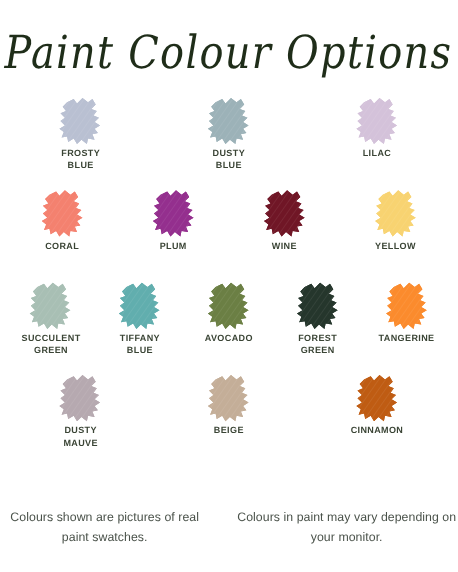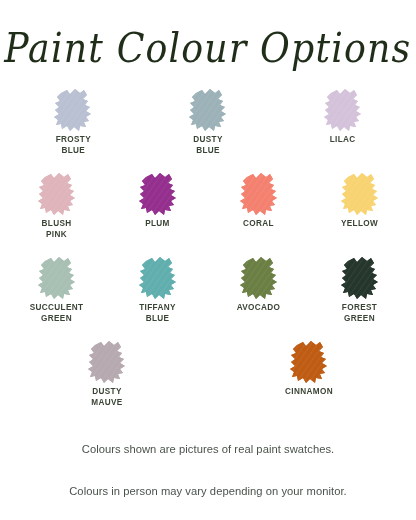--- a/index.html
+++ b/index.html
@@ -86,21 +86,21 @@
     text-transform: uppercase;
     white-space: pre-line;
     max-width: 66px;
   }
 
   
   #footer {
     flex: 1 1 auto;
     padding-top: 16px;
     display: flex;
-    flex-direction: column;
+    flex-direction: row;
     align-items: center;
     gap: 24px;
   }
 
   .footer-line {
     font-family: "Liberation Sans", sans-serif;
     font-size: 11.2px;
     color: #4a524a;
     line-height: 18px;
     letter-spacing: 0.05px;
@@ -164,61 +164,60 @@
             </svg>
           </div>
           <div class="swatch-label">LILAC</div>
         </div>
       </div>
       <div class="swatch-row">
         <div class="swatch-cell">
           <div class="swatch-shape">
             <svg viewBox="0 0 40 44" xmlns="http://www.w3.org/2000/svg">
               <defs>
-                <pattern id="hatch-1-0" patternUnits="userSpaceOnUse" width="5" height="5" patternTransform="rotate(35)">
-                  <rect width="5" height="5" fill="#dfb4bb"></rect>
-                  <line x1="0" y1="0" x2="0" y2="5" stroke="#ffffff" stroke-opacity="0.10" stroke-width="1.1"></line>
-                </pattern>
-              </defs>
-              <path d="M8,5 L14,2 L17,6 L22,1 L27,5 L31,2 L34,7 L30,11 L35,13 L32,17 L37,19 L33,23 L38,26 L33,29 L36,33 L31,34 L33,39 L27,38 L26,43 L21,39 L17,43 L14,38 L9,41 L8,36 L3,37 L5,32 L1,29 L6,26 L2,22 L6,19 L2,15 L7,13 L4,9 Z" fill="#dfb4bb"></path>
-              <path d="M8,5 L14,2 L17,6 L22,1 L27,5 L31,2 L34,7 L30,11 L35,13 L32,17 L37,19 L33,23 L38,26 L33,29 L36,33 L31,34 L33,39 L27,38 L26,43 L21,39 L17,43 L14,38 L9,41 L8,36 L3,37 L5,32 L1,29 L6,26 L2,22 L6,19 L2,15 L7,13 L4,9 Z" fill="url(#hatch-1-0)"></path>
-            </svg>
-          </div>
-          <div class="swatch-label">BLUSH
-PINK</div>
+                <pattern id="hatch-1-1" patternUnits="userSpaceOnUse" width="5" height="5" patternTransform="rotate(35)">
+                  <rect width="5" height="5" fill="#f4816f"></rect>
+                  <line x1="0" y1="0" x2="0" y2="5" stroke="#ffffff" stroke-opacity="0.10" stroke-width="1.1"></line>
+                </pattern>
+              </defs>
+              <path d="M8,5 L14,2 L17,6 L22,1 L27,5 L31,2 L34,7 L30,11 L35,13 L32,17 L37,19 L33,23 L38,26 L33,29 L36,33 L31,34 L33,39 L27,38 L26,43 L21,39 L17,43 L14,38 L9,41 L8,36 L3,37 L5,32 L1,29 L6,26 L2,22 L6,19 L2,15 L7,13 L4,9 Z" fill="#f4816f"></path>
+              <path d="M8,5 L14,2 L17,6 L22,1 L27,5 L31,2 L34,7 L30,11 L35,13 L32,17 L37,19 L33,23 L38,26 L33,29 L36,33 L31,34 L33,39 L27,38 L26,43 L21,39 L17,43 L14,38 L9,41 L8,36 L3,37 L5,32 L1,29 L6,26 L2,22 L6,19 L2,15 L7,13 L4,9 Z" fill="url(#hatch-1-1)"></path>
+            </svg>
+          </div>
+          <div class="swatch-label">CORAL</div>
         </div>
         <div class="swatch-cell">
           <div class="swatch-shape">
             <svg viewBox="0 0 40 44" xmlns="http://www.w3.org/2000/svg">
               <defs>
                 <pattern id="hatch-1-2" patternUnits="userSpaceOnUse" width="5" height="5" patternTransform="rotate(35)">
                   <rect width="5" height="5" fill="#942f8e"></rect>
                   <line x1="0" y1="0" x2="0" y2="5" stroke="#ffffff" stroke-opacity="0.10" stroke-width="1.1"></line>
                 </pattern>
               </defs>
               <path d="M8,5 L14,2 L17,6 L22,1 L27,5 L31,2 L34,7 L30,11 L35,13 L32,17 L37,19 L33,23 L38,26 L33,29 L36,33 L31,34 L33,39 L27,38 L26,43 L21,39 L17,43 L14,38 L9,41 L8,36 L3,37 L5,32 L1,29 L6,26 L2,22 L6,19 L2,15 L7,13 L4,9 Z" fill="#942f8e"></path>
               <path d="M8,5 L14,2 L17,6 L22,1 L27,5 L31,2 L34,7 L30,11 L35,13 L32,17 L37,19 L33,23 L38,26 L33,29 L36,33 L31,34 L33,39 L27,38 L26,43 L21,39 L17,43 L14,38 L9,41 L8,36 L3,37 L5,32 L1,29 L6,26 L2,22 L6,19 L2,15 L7,13 L4,9 Z" fill="url(#hatch-1-2)"></path>
             </svg>
           </div>
           <div class="swatch-label">PLUM</div>
         </div>
         <div class="swatch-cell">
           <div class="swatch-shape">
             <svg viewBox="0 0 40 44" xmlns="http://www.w3.org/2000/svg">
               <defs>
-                <pattern id="hatch-1-1" patternUnits="userSpaceOnUse" width="5" height="5" patternTransform="rotate(35)">
-                  <rect width="5" height="5" fill="#f4816f"></rect>
-                  <line x1="0" y1="0" x2="0" y2="5" stroke="#ffffff" stroke-opacity="0.10" stroke-width="1.1"></line>
-                </pattern>
-              </defs>
-              <path d="M8,5 L14,2 L17,6 L22,1 L27,5 L31,2 L34,7 L30,11 L35,13 L32,17 L37,19 L33,23 L38,26 L33,29 L36,33 L31,34 L33,39 L27,38 L26,43 L21,39 L17,43 L14,38 L9,41 L8,36 L3,37 L5,32 L1,29 L6,26 L2,22 L6,19 L2,15 L7,13 L4,9 Z" fill="#f4816f"></path>
-              <path d="M8,5 L14,2 L17,6 L22,1 L27,5 L31,2 L34,7 L30,11 L35,13 L32,17 L37,19 L33,23 L38,26 L33,29 L36,33 L31,34 L33,39 L27,38 L26,43 L21,39 L17,43 L14,38 L9,41 L8,36 L3,37 L5,32 L1,29 L6,26 L2,22 L6,19 L2,15 L7,13 L4,9 Z" fill="url(#hatch-1-1)"></path>
-            </svg>
-          </div>
-          <div class="swatch-label">CORAL</div>
+                <pattern id="hatch-1-4" patternUnits="userSpaceOnUse" width="5" height="5" patternTransform="rotate(35)">
+                  <rect width="5" height="5" fill="#701626"></rect>
+                  <line x1="0" y1="0" x2="0" y2="5" stroke="#ffffff" stroke-opacity="0.10" stroke-width="1.1"></line>
+                </pattern>
+              </defs>
+              <path d="M8,5 L14,2 L17,6 L22,1 L27,5 L31,2 L34,7 L30,11 L35,13 L32,17 L37,19 L33,23 L38,26 L33,29 L36,33 L31,34 L33,39 L27,38 L26,43 L21,39 L17,43 L14,38 L9,41 L8,36 L3,37 L5,32 L1,29 L6,26 L2,22 L6,19 L2,15 L7,13 L4,9 Z" fill="#701626"></path>
+              <path d="M8,5 L14,2 L17,6 L22,1 L27,5 L31,2 L34,7 L30,11 L35,13 L32,17 L37,19 L33,23 L38,26 L33,29 L36,33 L31,34 L33,39 L27,38 L26,43 L21,39 L17,43 L14,38 L9,41 L8,36 L3,37 L5,32 L1,29 L6,26 L2,22 L6,19 L2,15 L7,13 L4,9 Z" fill="url(#hatch-1-4)"></path>
+            </svg>
+          </div>
+          <div class="swatch-label">WINE</div>
         </div>
         <div class="swatch-cell">
           <div class="swatch-shape">
             <svg viewBox="0 0 40 44" xmlns="http://www.w3.org/2000/svg">
               <defs>
                 <pattern id="hatch-1-5" patternUnits="userSpaceOnUse" width="5" height="5" patternTransform="rotate(35)">
                   <rect width="5" height="5" fill="#f8d371"></rect>
                   <line x1="0" y1="0" x2="0" y2="5" stroke="#ffffff" stroke-opacity="0.10" stroke-width="1.1"></line>
                 </pattern>
               </defs>
@@ -286,20 +285,35 @@
                   <line x1="0" y1="0" x2="0" y2="5" stroke="#ffffff" stroke-opacity="0.10" stroke-width="1.1"></line>
                 </pattern>
               </defs>
               <path d="M8,5 L14,2 L17,6 L22,1 L27,5 L31,2 L34,7 L30,11 L35,13 L32,17 L37,19 L33,23 L38,26 L33,29 L36,33 L31,34 L33,39 L27,38 L26,43 L21,39 L17,43 L14,38 L9,41 L8,36 L3,37 L5,32 L1,29 L6,26 L2,22 L6,19 L2,15 L7,13 L4,9 Z" fill="#25362c"></path>
               <path d="M8,5 L14,2 L17,6 L22,1 L27,5 L31,2 L34,7 L30,11 L35,13 L32,17 L37,19 L33,23 L38,26 L33,29 L36,33 L31,34 L33,39 L27,38 L26,43 L21,39 L17,43 L14,38 L9,41 L8,36 L3,37 L5,32 L1,29 L6,26 L2,22 L6,19 L2,15 L7,13 L4,9 Z" fill="url(#hatch-2-4)"></path>
             </svg>
           </div>
           <div class="swatch-label">FOREST
 GREEN</div>
         </div>
+        <div class="swatch-cell">
+          <div class="swatch-shape">
+            <svg viewBox="0 0 40 44" xmlns="http://www.w3.org/2000/svg">
+              <defs>
+                <pattern id="hatch-2-5" patternUnits="userSpaceOnUse" width="5" height="5" patternTransform="rotate(35)">
+                  <rect width="5" height="5" fill="#fb8b2d"></rect>
+                  <line x1="0" y1="0" x2="0" y2="5" stroke="#ffffff" stroke-opacity="0.10" stroke-width="1.1"></line>
+                </pattern>
+              </defs>
+              <path d="M8,5 L14,2 L17,6 L22,1 L27,5 L31,2 L34,7 L30,11 L35,13 L32,17 L37,19 L33,23 L38,26 L33,29 L36,33 L31,34 L33,39 L27,38 L26,43 L21,39 L17,43 L14,38 L9,41 L8,36 L3,37 L5,32 L1,29 L6,26 L2,22 L6,19 L2,15 L7,13 L4,9 Z" fill="#fb8b2d"></path>
+              <path d="M8,5 L14,2 L17,6 L22,1 L27,5 L31,2 L34,7 L30,11 L35,13 L32,17 L37,19 L33,23 L38,26 L33,29 L36,33 L31,34 L33,39 L27,38 L26,43 L21,39 L17,43 L14,38 L9,41 L8,36 L3,37 L5,32 L1,29 L6,26 L2,22 L6,19 L2,15 L7,13 L4,9 Z" fill="url(#hatch-2-5)"></path>
+            </svg>
+          </div>
+          <div class="swatch-label">TANGERINE</div>
+        </div>
       </div>
       <div class="swatch-row">
         <div class="swatch-cell">
           <div class="swatch-shape">
             <svg viewBox="0 0 40 44" xmlns="http://www.w3.org/2000/svg">
               <defs>
                 <pattern id="hatch-3-0" patternUnits="userSpaceOnUse" width="5" height="5" patternTransform="rotate(35)">
                   <rect width="5" height="5" fill="#b6a9b0"></rect>
                   <line x1="0" y1="0" x2="0" y2="5" stroke="#ffffff" stroke-opacity="0.10" stroke-width="1.1"></line>
                 </pattern>
@@ -308,32 +322,47 @@
               <path d="M8,5 L14,2 L17,6 L22,1 L27,5 L31,2 L34,7 L30,11 L35,13 L32,17 L37,19 L33,23 L38,26 L33,29 L36,33 L31,34 L33,39 L27,38 L26,43 L21,39 L17,43 L14,38 L9,41 L8,36 L3,37 L5,32 L1,29 L6,26 L2,22 L6,19 L2,15 L7,13 L4,9 Z" fill="url(#hatch-3-0)"></path>
             </svg>
           </div>
           <div class="swatch-label">DUSTY
 MAUVE</div>
         </div>
         <div class="swatch-cell">
           <div class="swatch-shape">
             <svg viewBox="0 0 40 44" xmlns="http://www.w3.org/2000/svg">
               <defs>
+                <pattern id="hatch-3-1" patternUnits="userSpaceOnUse" width="5" height="5" patternTransform="rotate(35)">
+                  <rect width="5" height="5" fill="#c4ae98"></rect>
+                  <line x1="0" y1="0" x2="0" y2="5" stroke="#ffffff" stroke-opacity="0.10" stroke-width="1.1"></line>
+                </pattern>
+              </defs>
+              <path d="M8,5 L14,2 L17,6 L22,1 L27,5 L31,2 L34,7 L30,11 L35,13 L32,17 L37,19 L33,23 L38,26 L33,29 L36,33 L31,34 L33,39 L27,38 L26,43 L21,39 L17,43 L14,38 L9,41 L8,36 L3,37 L5,32 L1,29 L6,26 L2,22 L6,19 L2,15 L7,13 L4,9 Z" fill="#c4ae98"></path>
+              <path d="M8,5 L14,2 L17,6 L22,1 L27,5 L31,2 L34,7 L30,11 L35,13 L32,17 L37,19 L33,23 L38,26 L33,29 L36,33 L31,34 L33,39 L27,38 L26,43 L21,39 L17,43 L14,38 L9,41 L8,36 L3,37 L5,32 L1,29 L6,26 L2,22 L6,19 L2,15 L7,13 L4,9 Z" fill="url(#hatch-3-1)"></path>
+            </svg>
+          </div>
+          <div class="swatch-label">BEIGE</div>
+        </div>
+        <div class="swatch-cell">
+          <div class="swatch-shape">
+            <svg viewBox="0 0 40 44" xmlns="http://www.w3.org/2000/svg">
+              <defs>
                 <pattern id="hatch-3-2" patternUnits="userSpaceOnUse" width="5" height="5" patternTransform="rotate(35)">
                   <rect width="5" height="5" fill="#bf5c13"></rect>
                   <line x1="0" y1="0" x2="0" y2="5" stroke="#ffffff" stroke-opacity="0.10" stroke-width="1.1"></line>
                 </pattern>
               </defs>
               <path d="M8,5 L14,2 L17,6 L22,1 L27,5 L31,2 L34,7 L30,11 L35,13 L32,17 L37,19 L33,23 L38,26 L33,29 L36,33 L31,34 L33,39 L27,38 L26,43 L21,39 L17,43 L14,38 L9,41 L8,36 L3,37 L5,32 L1,29 L6,26 L2,22 L6,19 L2,15 L7,13 L4,9 Z" fill="#bf5c13"></path>
               <path d="M8,5 L14,2 L17,6 L22,1 L27,5 L31,2 L34,7 L30,11 L35,13 L32,17 L37,19 L33,23 L38,26 L33,29 L36,33 L31,34 L33,39 L27,38 L26,43 L21,39 L17,43 L14,38 L9,41 L8,36 L3,37 L5,32 L1,29 L6,26 L2,22 L6,19 L2,15 L7,13 L4,9 Z" fill="url(#hatch-3-2)"></path>
             </svg>
           </div>
           <div class="swatch-label">CINNAMON</div>
         </div>
       </div>
     </div>
 
   <div id="footer">
     <div class="footer-line">Colours shown are pictures of real paint swatches.</div>
-    <div class="footer-line">Colours in person may vary depending on your monitor.</div>
+    <div class="footer-line">Colours in paint may vary depending on your monitor.</div>
   </div>
 
 </div>
 
 </body></html>

